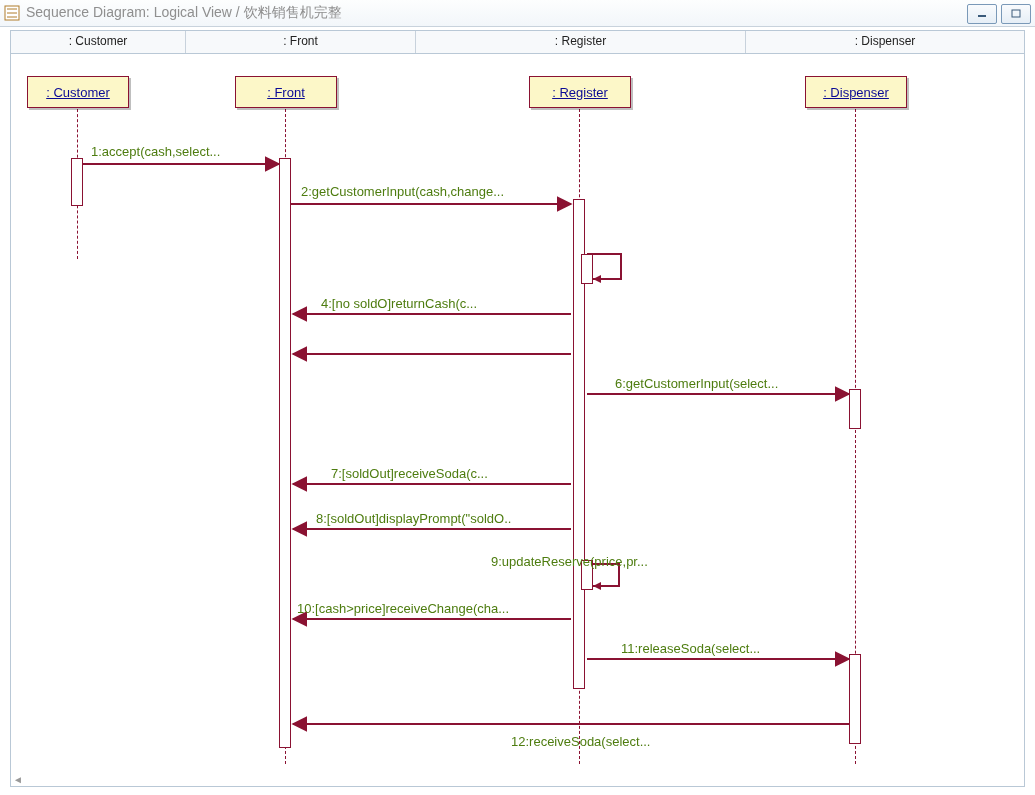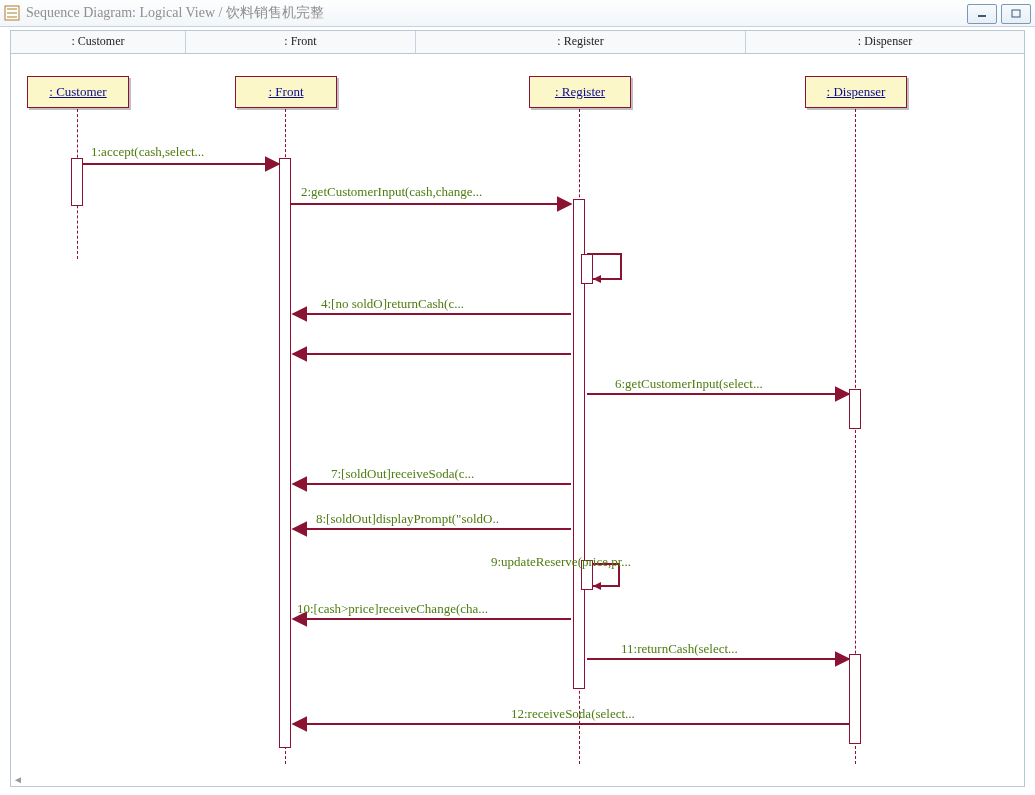--- a/index.html
+++ b/index.html
@@ -8,21 +8,20 @@
     font-family: Tahoma, Arial, sans-serif;
     font-size: 12px;
     background: #fff;
     color: #000;
   }
   .window {
     position: relative;
     width: 1035px;
     height: 795px;
     box-sizing: border-box;
-    font-family: Liberation Serif, serif;
   }
   .titlebar {
     position: absolute;
     left: 0; right: 0; top: 0;
     height: 26px;
     background: linear-gradient(#fdfefe, #f2f6fa);
     border-bottom: 1px solid #c8d2dc;
     display: flex;
     align-items: center;
     padding-left: 4px;
@@ -216,19 +215,19 @@
     <div class="activation" style="left:838px; top:600px; height:90px;"></div>
 
     <div class="msg" style="left:80px;  top:90px;">1:accept(cash,select...</div>
     <div class="msg" style="left:290px; top:130px;">2:getCustomerInput(cash,change...</div>
     <div class="msg" style="left:310px; top:242px;">4:[no soldO]returnCash(c...</div>
     <div class="msg" style="left:604px; top:322px;">6:getCustomerInput(select...</div>
     <div class="msg" style="left:320px; top:412px;">7:[soldOut]receiveSoda(c...</div>
     <div class="msg" style="left:305px; top:457px;">8:[soldOut]displayPrompt("soldO..</div>
     <div class="msg" style="left:480px; top:500px;">9:updateReserve(price,pr...</div>
     <div class="msg" style="left:286px; top:547px;">10:[cash&gt;price]receiveChange(cha...</div>
-    <div class="msg" style="left:610px; top:587px;">11:returnCash(select...</div>
-    <div class="msg" style="left:500px; top:652px;">12:receiveSoda(select...</div>
+    <div class="msg" style="left:610px; top:587px;">11:releaseSoda(select...</div>
+    <div class="msg" style="left:500px; top:680px;">12:receiveSoda(select...</div>
 
     <div class="scroll-corner">◄</div>
   </div>
 
 </div>
 
 </body></html>

